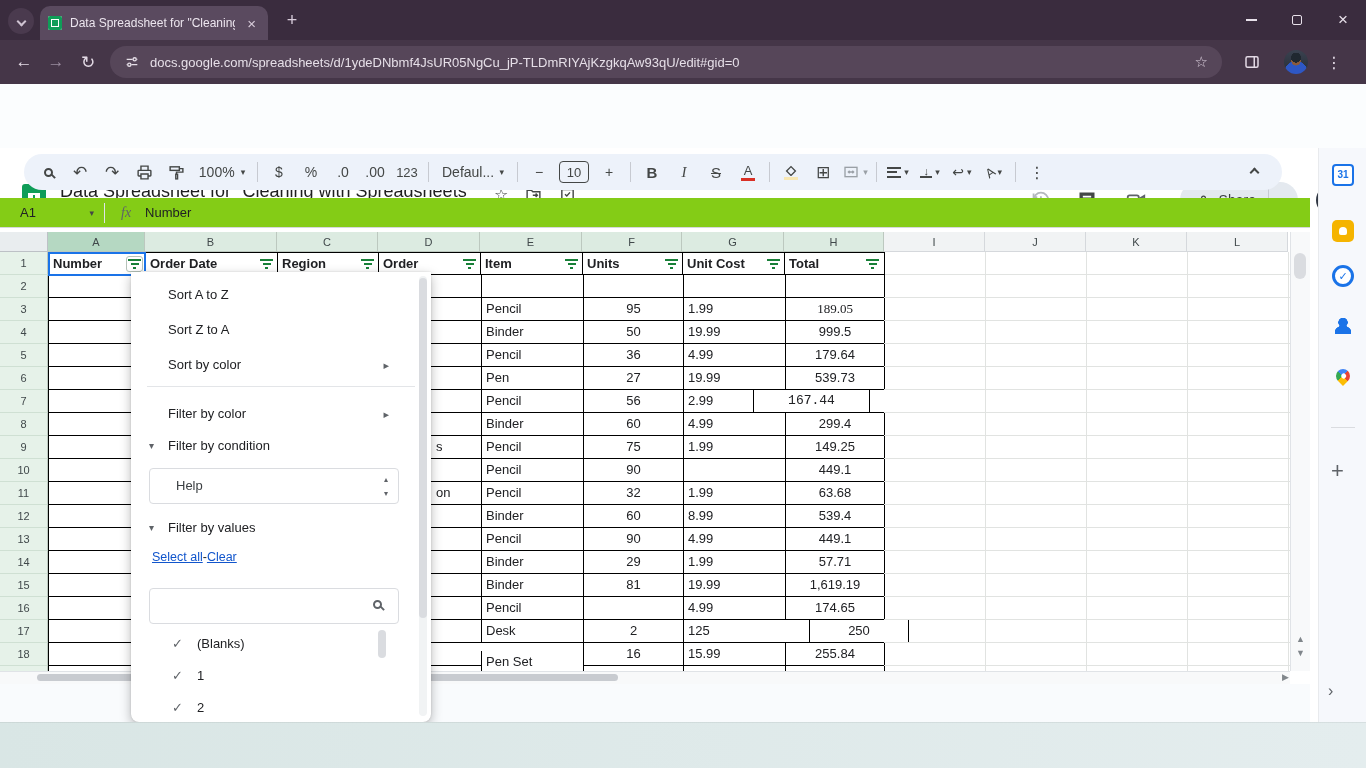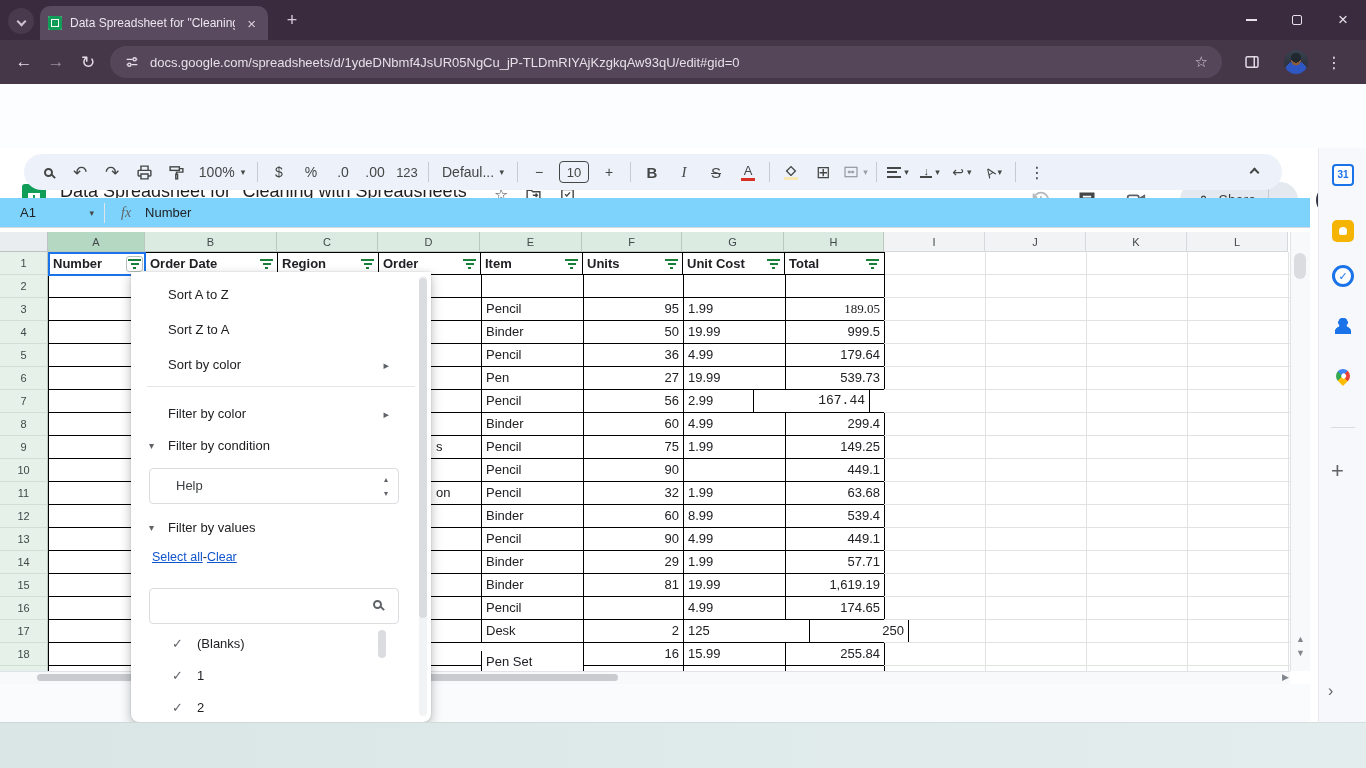--- a/index.html
+++ b/index.html
@@ -80,21 +80,21 @@
  linear-gradient(currentColor 0 0) left top/14px 2px no-repeat,
  linear-gradient(currentColor 0 0) left 50%/10px 2px no-repeat,
  linear-gradient(currentColor 0 0) left bottom/14px 2px no-repeat}
 .chev{display:inline-block;width:7px;height:7px;border-right:2px solid currentColor;border-bottom:2px solid currentColor}
 .chev.down{transform:rotate(45deg)}
 .chev.up{transform:rotate(-135deg)}
 .valign-ic{display:flex;flex-direction:column;align-items:center;line-height:10px}
 .valign-ic .ln{width:12px;height:2px;background:currentColor}
 
 
-#formula-bar{left:0;top:198px;width:1310px;height:30px;background:#7dd3fc;border-bottom:1px solid #d5d8dc;display:flex;align-items:center}
+#formula-bar{left:0;top:198px;width:1310px;height:30px;background:#84cc16;border-bottom:1px solid #d5d8dc;display:flex;align-items:center}
 #name-box{width:104px;display:flex;align-items:center;justify-content:space-between;padding:0 10px 0 20px;font-size:13px;color:#202124}
 #fb-sep{width:1px;height:20px;background:#e0e3e7}
 #fx-label{font-style:italic;font-family:"Liberation Serif",serif;color:#5f6368;font-size:14px;margin:0 14px 0 16px}
 #fb-value{font-size:13px;color:#202124}
 
 
 #sheet-area{left:0;top:232px;width:1290px;height:439px;background:#fff;overflow:hidden}
 #corner{left:0;top:0;width:48px;height:20px;background:#e9edef;border-right:1px solid #bdc1c6;border-bottom:1px solid #bdc1c6}
 .colhead{position:absolute;top:0;height:20px;line-height:20px;text-align:center;font-size:11px;color:#40484a;background:#dcebe1;border-right:1px solid #bcc8bf;border-bottom:1px solid #bcc8bf}
 .colhead.colsel{background:#b5d8c2}
@@ -109,21 +109,21 @@
 .funnelwrap.active{border:1px solid #b5c2b9;border-radius:3px;background:#fff}
 .funnel{display:inline-block;width:13px;height:10px;color:#188038;background:
  linear-gradient(currentColor 0 0) top center/13px 2px no-repeat,
  linear-gradient(currentColor 0 0) center center/8px 2px no-repeat,
  linear-gradient(currentColor 0 0) bottom center/3px 2px no-repeat}
 .trow{position:absolute;left:48px;width:836px;height:23px;border-bottom:1px solid #000;border-left:1px solid #000}
 .tcell{position:absolute;top:0;height:22px;line-height:22px;font-size:13px;white-space:nowrap;overflow:hidden;background:#fff}
 .tcell.ce,.tcell.cf,.tcell.cg,.tcell.ch{border-left:1px solid #000}
 .tcell.ch{border-right:1px solid #000}
 .tcell{padding:0 4px}
-.tcell.num{text-align:right}
+.tcell.num{text-align:center}
 #a1-select{left:48px;top:20px;width:98px;height:24px;border:2px solid #1a73e8;pointer-events:none}
 #a1-handle{left:141px;top:39px;width:6px;height:6px;background:#1a73e8;border:1px solid #fff;pointer-events:none}
 
 
 #vscroll{left:1290px;top:232px;width:20px;height:439px;background:#f8f9fa;border-left:1px solid #e0e3e7}
 #vthumb{left:1294px;top:253px;width:12px;height:26px;background:#dadce0;border-radius:6px}
 .scroll-arrow{position:absolute;color:#80868b;font-size:9px;left:1296px}
 #hscroll{left:0;top:671px;width:1290px;height:13px;background:#f8f9fa;border-top:1px solid #e0e3e7}
 #hthumb{left:37px;top:674px;width:581px;height:7px;background:#c8cbd0;border-radius:4px}
 #hscroll-right{left:1282px;top:672px;color:#80868b;font-size:9px}

